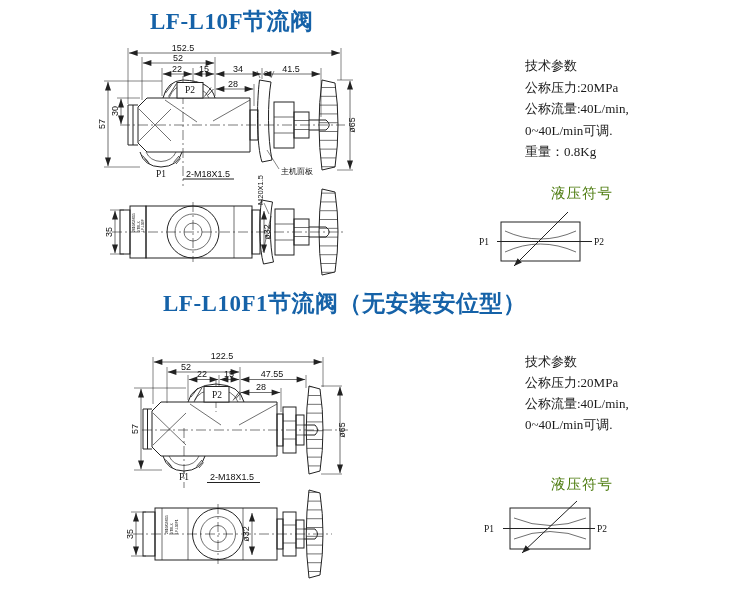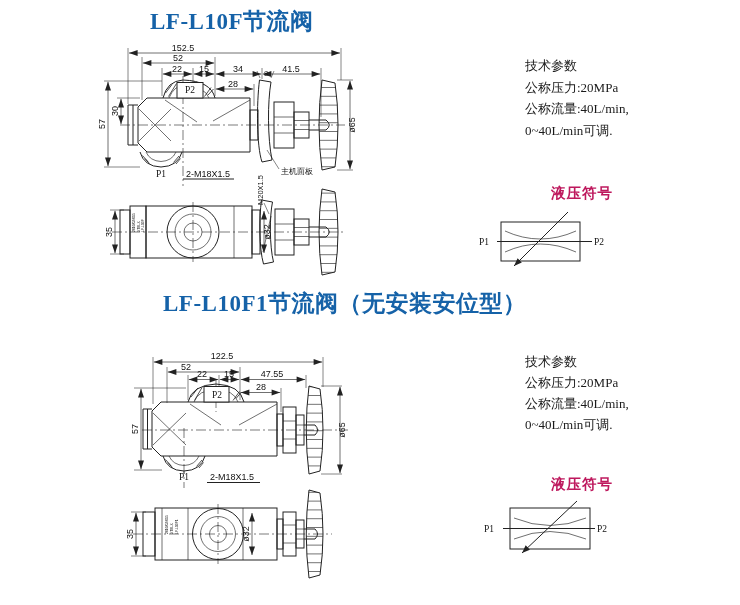--- a/index.html
+++ b/index.html
@@ -1,21 +1,21 @@
 <!DOCTYPE html>
 <html><head>
 <meta charset="utf-8">
 <style>
   html,body{margin:0;padding:0;background:#fff;}
   body{position:relative;width:740px;height:605px;overflow:hidden;
        font-family:"Liberation Serif","DejaVu Serif",serif;color:#111;}
   .abs{position:absolute;white-space:nowrap;margin-left:36px;}
   .sec-title{font-weight:bold;font-size:23px;color:#1562a8;letter-spacing:.5px;}
   .specs{font-size:13px;line-height:21.5px;color:#1a1a1a;}
-  .sym-title{font-size:14.5px;color:#be185d;letter-spacing:1px;font-weight:bold;}
+  .sym-title{font-size:14.5px;color:#4d7c0f;letter-spacing:1px;}
   svg{position:absolute;left:0;top:0;}
   .ln{fill:none;stroke:#222;stroke-width:1;}
   .tn{fill:none;stroke:#222;stroke-width:.65;}
   .cl{fill:none;stroke:#222;stroke-width:.6;stroke-dasharray:10 3 2 3;}
   .ext{fill:none;stroke:#222;stroke-width:.55;}
   .dim{fill:none;stroke:#222;stroke-width:.65;marker-start:url(#ar);marker-end:url(#ar);}
   .ht{fill:none;stroke:#222;stroke-width:.8;}
   .wh{fill:#fff;stroke:#222;stroke-width:1;}
   .kn{fill:url(#kn);stroke:#222;stroke-width:1;}
   text{fill:#111;}
@@ -30,20 +30,21 @@
 <body>
 
 <div class="abs sec-title" style="left:114px;top:6px;">LF-L10F节流阀</div>
 <div class="abs sec-title" style="left:127px;top:288px;">LF-L10F1节流阀（无安装安位型）</div>
 
 <div class="abs specs" style="left:489px;top:55px;">
   <div>技术参数</div>
   <div>公称压力:20MPa</div>
   <div>公称流量:40L/min,</div>
   <div>0~40L/min可调.</div>
+  <div>重量：0.8Kg</div>
 </div>
 <div class="abs specs" style="left:489px;top:351px;line-height:21px;">
   <div>技术参数</div>
   <div>公称压力:20MPa</div>
   <div>公称流量:40L/min,</div>
   <div>0~40L/min可调.</div>
 </div>
 
 <div class="abs sym-title" style="left:515px;top:184px;">液压符号</div>
 <div class="abs sym-title" style="left:515px;top:475px;">液压符号</div>

